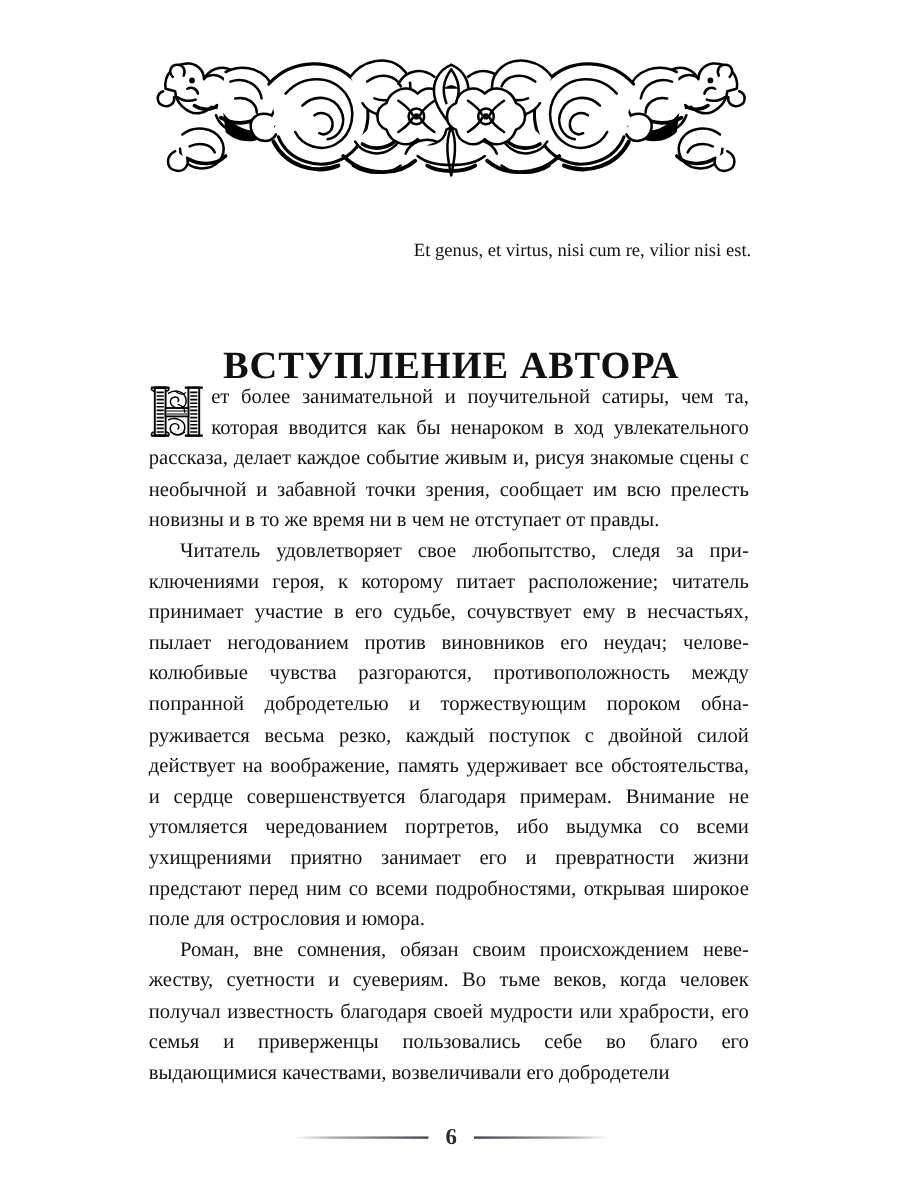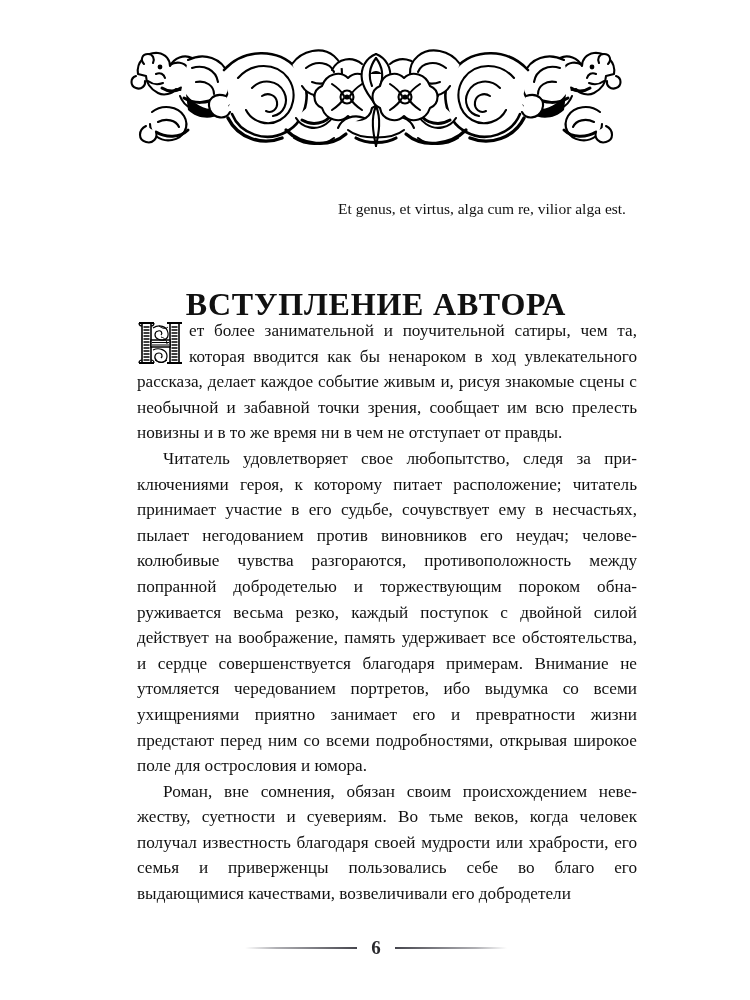--- a/index.html
+++ b/index.html
@@ -59,21 +59,21 @@
     font-size: 32px;
     font-weight: bold;
     letter-spacing: 0.8px;
     line-height: 1.1;
     white-space: nowrap;
   }
 
   
   .body-text {
     position: absolute;
-    left: 137px;
+    left: 124px;
     top: 318px;
     width: 500px;
   }
   .body-text p {
     margin: 0;
     font-size: 17.2px;
     line-height: 25.6px;
     text-align: justify;
     text-justify: inter-word;
     text-indent: 26px;
@@ -273,21 +273,21 @@
             <path d="M206,76 C212,72 216,68 218,64"></path>
             <path d="M236,76 C230,72 226,68 224,64"></path>
           </g>
         </g>
 
       </g>
     </svg>
   </div>
 
   <div class="epigraph">
-    <span>Et genus, et virtus, alga cum re, vilior alga est.</span>
+    <span>Et genus, et virtus, nisi cum re, vilior nisi est.</span>
   </div>
 
   <h1 class="chapter-title">ВСТУПЛЕНИЕ АВТОРА</h1>
 
   <div class="body-text">
 
     <p class="first">
       <span class="dropcap">
         <svg viewBox="0 0 47 47" xmlns="http://www.w3.org/2000/svg" aria-hidden="true">
           <g stroke="#000000" fill="none" stroke-width="1.1">

